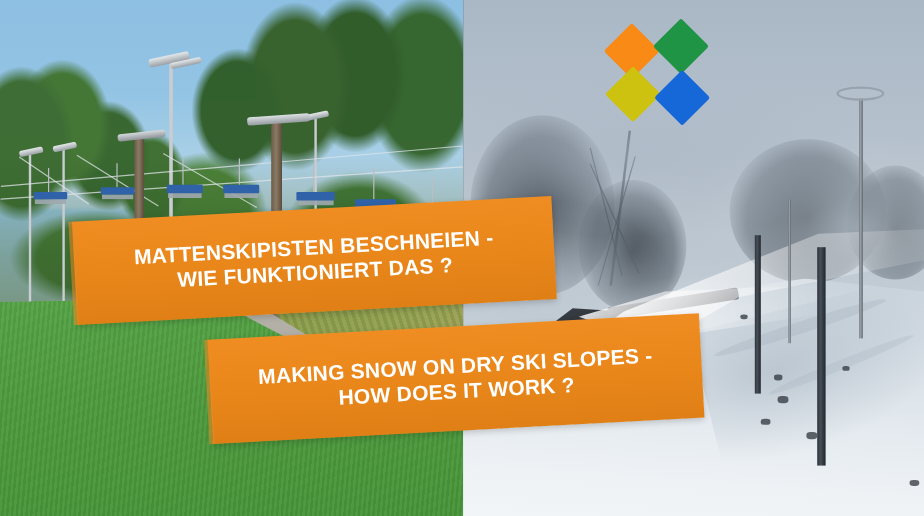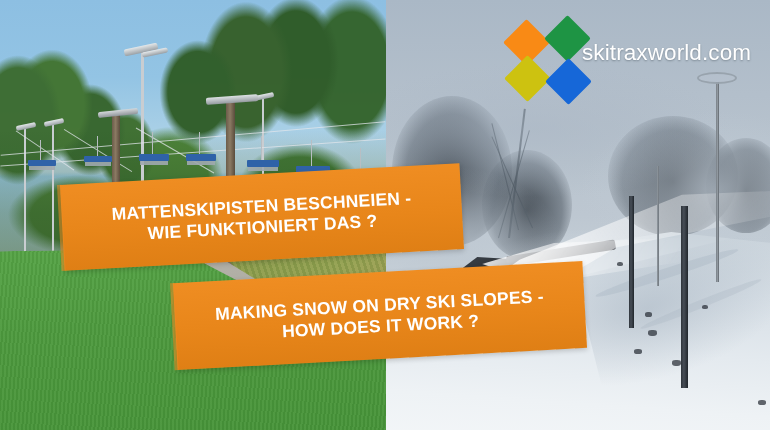--- a/index.html
+++ b/index.html
@@ -333,21 +333,20 @@
     <div class="speck" style="left:316px; top:305px; width:6px; height:4px;"></div>
     <div class="speck" style="left:372px; top:400px; width:8px; height:5px;"></div>
     <div class="speck" style="left:231px; top:262px; width:6px; height:4px;"></div>
   </div>
 
   <div class="logo-wrap">
     <div class="dia orange"></div>
     <div class="dia green"></div>
     <div class="dia yellow"></div>
     <div class="dia blue"></div>
-    <div class="logo-text">skitraxworld.com</div>
   </div>
 
   <div class="banner banner-1 bleed-left">
     <div>
       <span>MATTENSKIPISTEN BESCHNEIEN -</span>
       <span>WIE FUNKTIONIERT DAS ?</span>
     </div>
   </div>
 
   <div class="banner banner-2 bleed-left">

